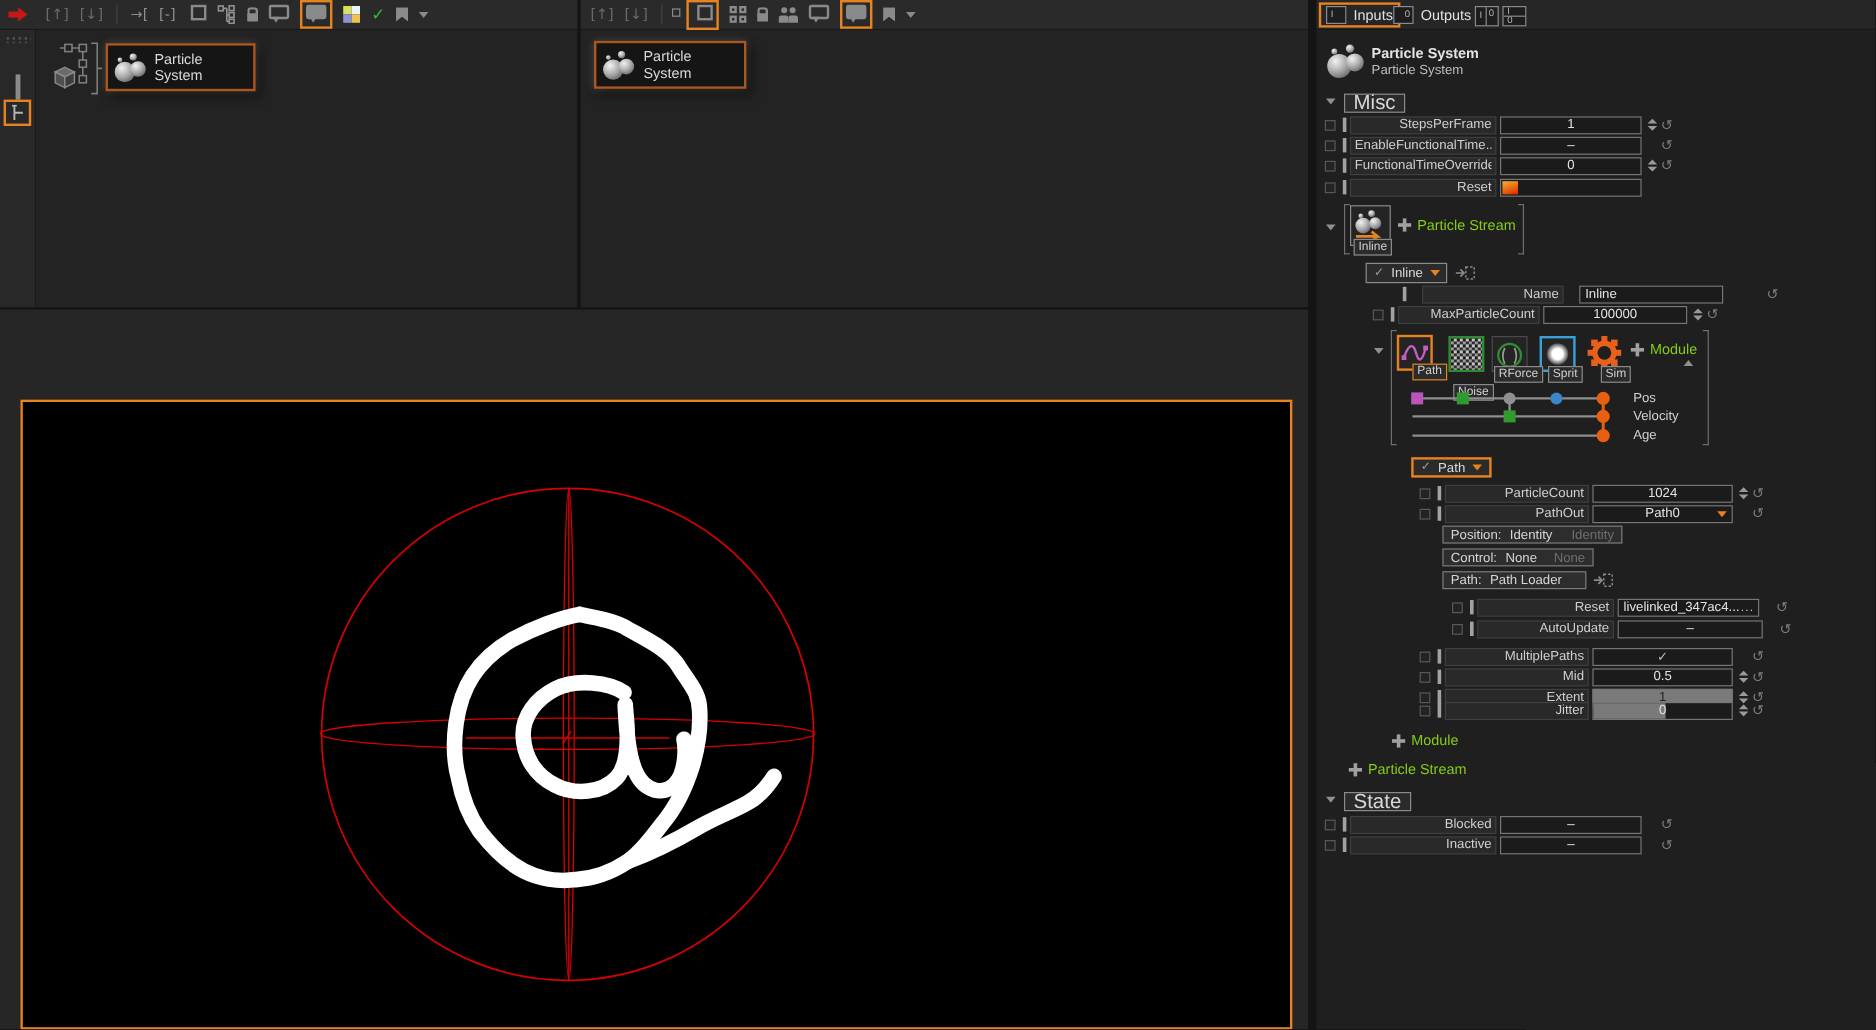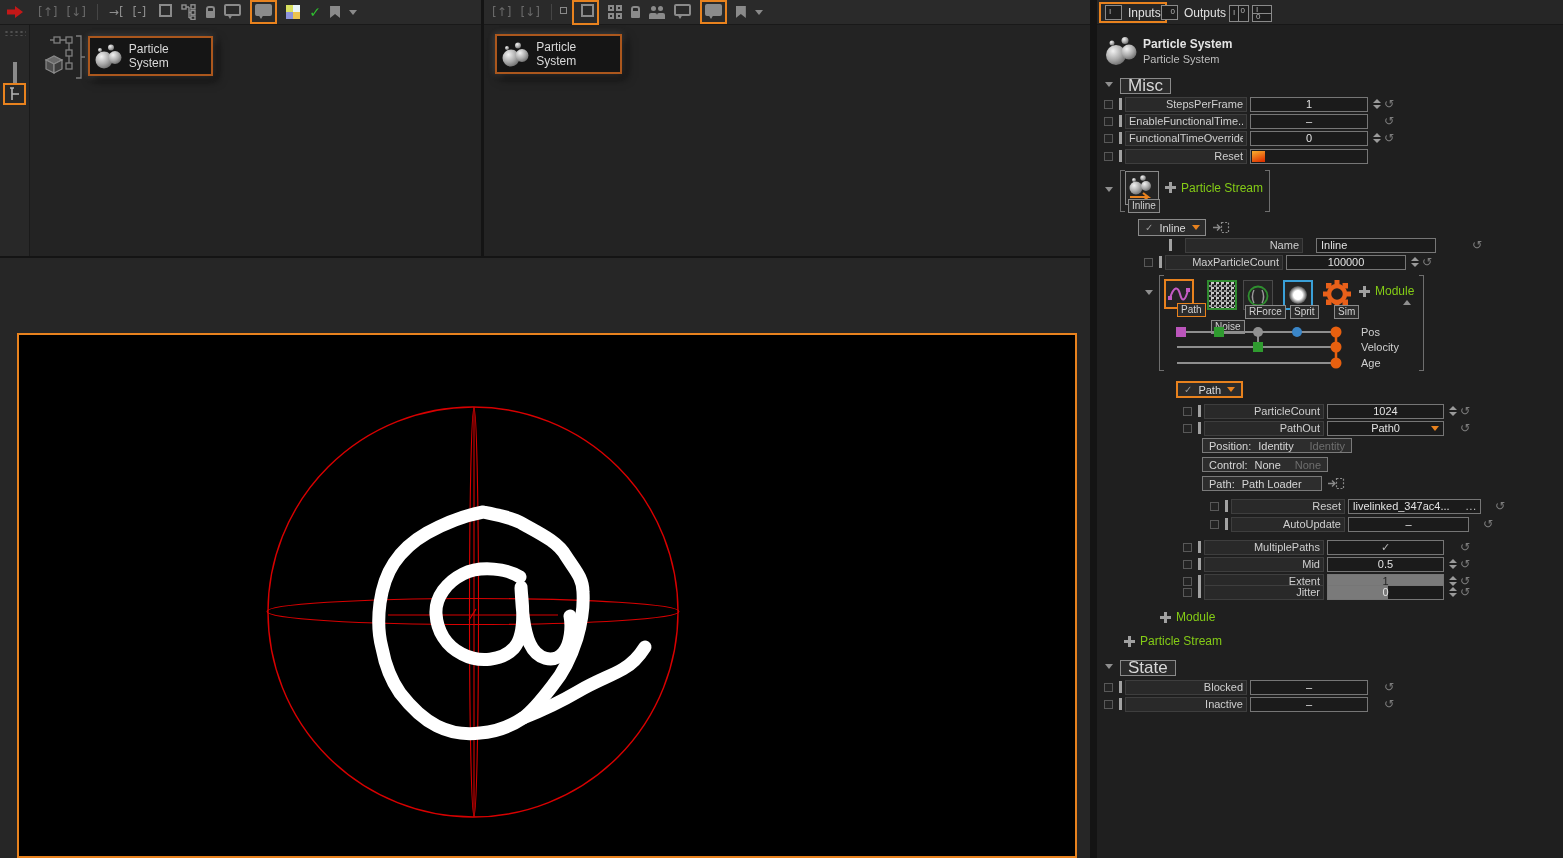--- a/index.html
+++ b/index.html
@@ -537,21 +537,21 @@
       <path d="M0,6.5 h7 m-3,-3 l3,3 -3,3" stroke="#8a8a8a" stroke-width="1.4" fill="none"></path>
       <rect x="8.5" y="1.5" width="7" height="10" fill="none" stroke="#8a8a8a" stroke-width="1.2" stroke-dasharray="2,1.6"></rect>
     </svg>
 
     <div class="prow" style="left:113px;top:498px;">
       <span class="chk"></span>
         <span class="vbar"></span>
       <span class="lbox" style="width:114px;">
           <span>Reset</span>
         </span>
-      <span class="fld left" style="width:133px;padding-right:16px;">
+      <span class="fld left" style="width:118px;padding-right:16px;">
         <span style="overflow:hidden;white-space:nowrap;">livelinked_347ac4...</span>
         <span class="browse">...</span>
       </span>
       <span class="rst" style="margin-left:14px;">↺</span>
     </div>
     <div class="prow" style="left:113px;top:516px;">
       <span class="chk"></span>
         <span class="vbar"></span>
       <span class="lbox" style="width:114px;">
           <span>AutoUpdate</span>

